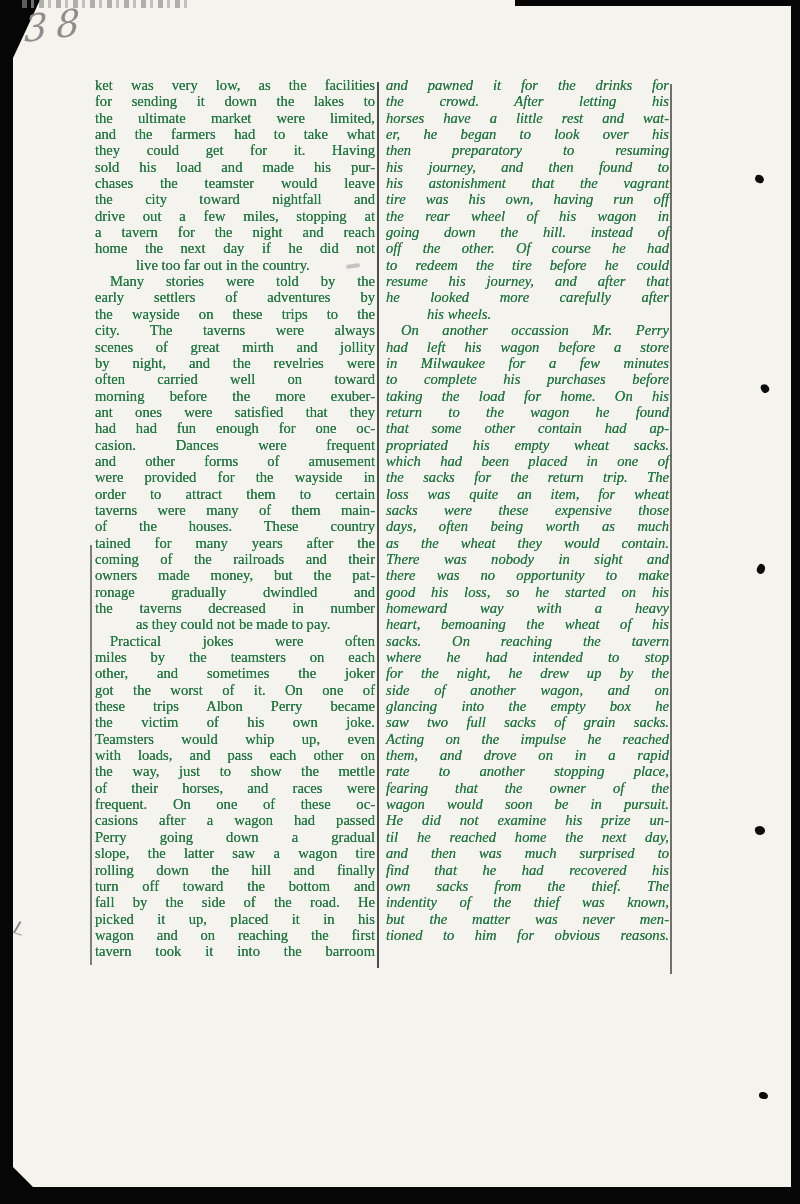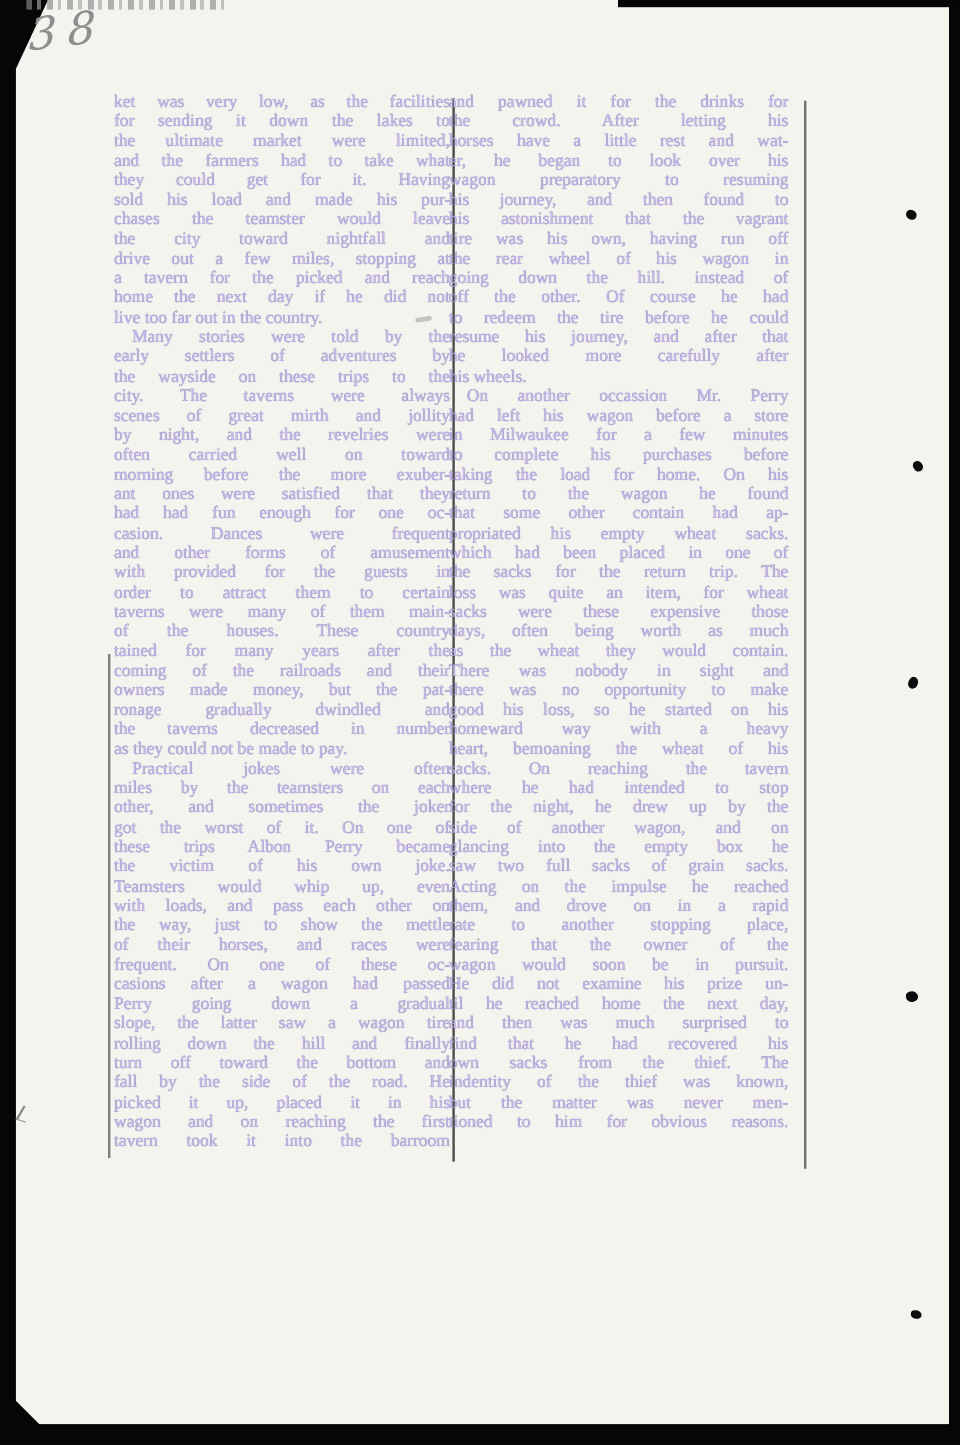--- a/index.html
+++ b/index.html
@@ -21,31 +21,31 @@
   .handwritten{
     position:absolute;left:24px;top:4px;
     font-family:"DejaVu Serif",serif;font-style:italic;
     font-size:37px;color:#8e8e8e;letter-spacing:9px;
     transform:rotate(-7deg) skewX(-8deg);
   }
   .rule{position:absolute;width:2px;background:rgba(30,30,30,.78);}
   .rule-left{left:90px;top:545px;height:420px;background:rgba(30,30,30,.55);}
   .rule-center{left:377px;top:82px;height:886px;}
   .rule-right{left:670px;top:84px;height:890px;background:rgba(30,30,30,.62);}
-  .col{position:absolute;color:#c4b5fd;}
+  .col{position:absolute;color:#15803d;}
   .col-left{left:95px;top:77px;width:280px;}
-  .col-right{left:374px;top:77px;width:283px;}
+  .col-right{left:386px;top:77px;width:283px;font-style:italic;}
   .line{
     height:16.35px;line-height:16.35px;font-size:14.6px;
     text-align:justify;text-align-last:justify;white-space:nowrap;
     text-shadow:0 0 .6px rgba(25,25,25,.7);
     overflow:visible;
   }
   .line.indent{text-indent:15px;}
-  .line.flush{text-align-last:left;}
+  .line.flush{text-align-last:left;margin-left:41px;}
   .speck{position:absolute;background:#0c0c0c;border-radius:45% 60% 50% 55%;}
   .sp1{left:755px;top:175px;width:9px;height:8px;transform:rotate(15deg);}
   .sp2{left:761px;top:384px;width:8px;height:9px;transform:rotate(-20deg);}
   .sp3{left:757px;top:564px;width:8px;height:10px;transform:rotate(30deg);}
   .sp4{left:755px;top:826px;width:10px;height:9px;transform:rotate(-10deg);}
   .sp5{left:759px;top:1092px;width:9px;height:7px;transform:rotate(5deg);}
   .pencil-mark{
     position:absolute;left:16px;top:922px;width:7px;height:12px;
     border-left:2px solid #6f6f6f;border-bottom:1px solid #8a8a8a;
     transform:rotate(18deg) skewX(-12deg);opacity:.8;
@@ -71,36 +71,36 @@
   <div class="col col-left">
       <div class="line">ket was very low, as the facilities</div>
       <div class="line">for sending it down the lakes to</div>
       <div class="line">the ultimate market were limited,</div>
       <div class="line">and the farmers had to take what</div>
       <div class="line">they could get for it. Having</div>
       <div class="line">sold his load and made his pur-</div>
       <div class="line">chases the teamster would leave</div>
       <div class="line">the city toward nightfall and</div>
       <div class="line">drive out a few miles, stopping at</div>
-      <div class="line">a tavern for the picked and reach</div>
+      <div class="line">a tavern for the night and reach</div>
       <div class="line">home the next day if he did not</div>
       <div class="line flush">live too far out in the country.</div>
       <div class="line indent">Many stories were told by the</div>
       <div class="line">early settlers of adventures by</div>
       <div class="line">the wayside on these trips to the</div>
       <div class="line">city. The taverns were always</div>
       <div class="line">scenes of great mirth and jollity</div>
       <div class="line">by night, and the revelries were</div>
       <div class="line">often carried well on toward</div>
       <div class="line">morning before the more exuber-</div>
       <div class="line">ant ones were satisfied that they</div>
       <div class="line">had had fun enough for one oc-</div>
       <div class="line">casion. Dances were frequent</div>
       <div class="line">and other forms of amusement</div>
-      <div class="line">with provided for the guests in</div>
+      <div class="line">were provided for the wayside in</div>
       <div class="line">order to attract them to certain</div>
       <div class="line">taverns were many of them main-</div>
       <div class="line">of the houses. These country</div>
       <div class="line">tained for many years after the</div>
       <div class="line">coming of the railroads and their</div>
       <div class="line">owners made money, but the pat-</div>
       <div class="line">ronage gradually dwindled and</div>
       <div class="line">the taverns decreased in number</div>
       <div class="line flush">as they could not be made to pay.</div>
       <div class="line indent">Practical jokes were often</div>
@@ -123,21 +123,21 @@
       <div class="line">picked it up, placed it in his</div>
       <div class="line">wagon and on reaching the first</div>
       <div class="line">tavern took it into the barroom</div>
     </div>
 
   <div class="col col-right">
       <div class="line">and pawned it for the drinks for</div>
       <div class="line">the crowd. After letting his</div>
       <div class="line">horses have a little rest and wat-</div>
       <div class="line">er, he began to look over his</div>
-      <div class="line">wagon preparatory to resuming</div>
+      <div class="line">then preparatory to resuming</div>
       <div class="line">his journey, and then found to</div>
       <div class="line">his astonishment that the vagrant</div>
       <div class="line">tire was his own, having run off</div>
       <div class="line">the rear wheel of his wagon in</div>
       <div class="line">going down the hill. instead of</div>
       <div class="line">off the other. Of course he had</div>
       <div class="line">to redeem the tire before he could</div>
       <div class="line">resume his journey, and after that</div>
       <div class="line">he looked more carefully after</div>
       <div class="line flush">his wheels.</div>

